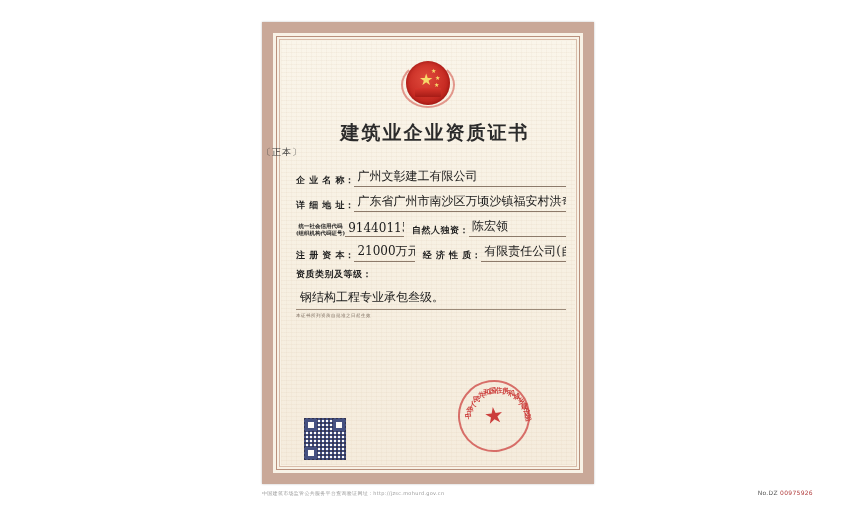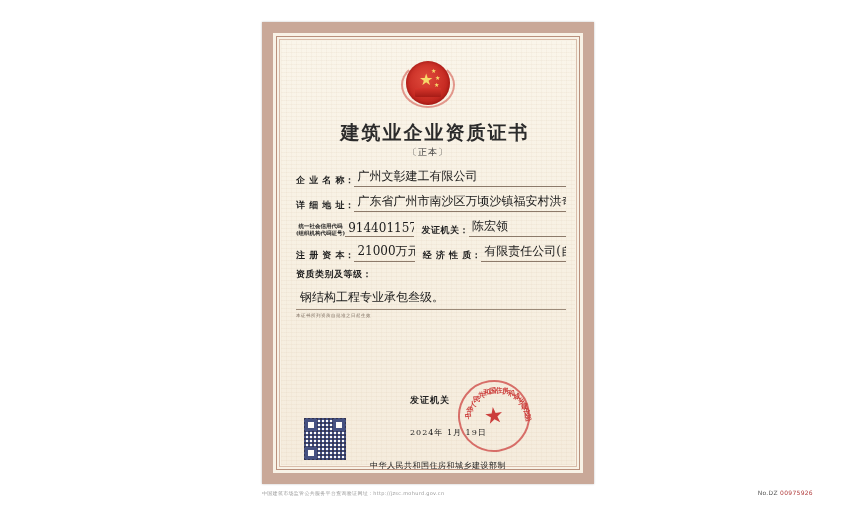--- a/index.html
+++ b/index.html
@@ -149,21 +149,21 @@
     font-size: 19px;
     font-weight: bold;
     letter-spacing: 2px;
     color: #2b2b2b;
     padding-left: 14px;
   }
   .subtitle {
     position: absolute;
     left: 0; right: 0;
     top: 124px;
-    text-align: center;
+    text-align: left;
     font-family: "DejaVu Serif", serif;
     font-size: 9px;
     color: #3a3a3a;
     letter-spacing: 1px;
   }
 
   
   .fields {
     position: absolute;
     left: 34px;
@@ -393,21 +393,21 @@
           <span class="value">广东省广州市南沙区万顷沙镇福安村洪奇沥东厅十一至十二涌</span>
         </div>
 
         <div class="row">
           <span class="label-sm">
             <span>统一社会信用代码</span><br>
             <span>(组织机构代码证号)</span>
           </span>
           <span class="value">914401157181987932</span>
           <span class="gap"></span>
-          <span class="label">发证机关：</span>
+          <span class="label">自然人独资：</span>
           <span class="value tiny">陈宏领</span>
         </div>
 
         <div class="row">
           <span class="label">注 册 资 本：</span>
           <span class="value">21000万元人民币</span>
           <span class="gap"></span>
           <span class="label">经 济 性 质：</span>
           <span class="value">有限责任公司(自然人独资)</span>
         </div>
@@ -436,27 +436,20 @@
           <span class="seal-char" style="transform: rotate(34deg) translate(0,-30px) rotate(-34deg);">和</span>
           <span class="seal-char" style="transform: rotate(46deg) translate(0,-30px) rotate(-46deg);">城</span>
           <span class="seal-char" style="transform: rotate(58deg) translate(0,-30px) rotate(-58deg);">乡</span>
           <span class="seal-char" style="transform: rotate(70deg) translate(0,-30px) rotate(-70deg);">建</span>
           <span class="seal-char" style="transform: rotate(82deg) translate(0,-30px) rotate(-82deg);">设</span>
           <span class="seal-char" style="transform: rotate(94deg) translate(0,-30px) rotate(-94deg);">部</span>
         </div>
         <div class="seal-star">★</div>
       </div>
 
-      <div class="issuer">
-        <div class="issuer-label">发证机关</div>
-        <div class="issuer-date">2024年     1月   19日</div>
-      </div>
-      <div class="issuer" style="top:428px; right:20px; width:200px;">
-        <div class="issuer-org">中华人民共和国住房和城乡建设部制</div>
-      </div>
 
       <div class="qr">
         <div class="qf tl"></div>
         <div class="qf tr"></div>
         <div class="qf bl"></div>
       </div>
 
     </div>
   </div>
 

